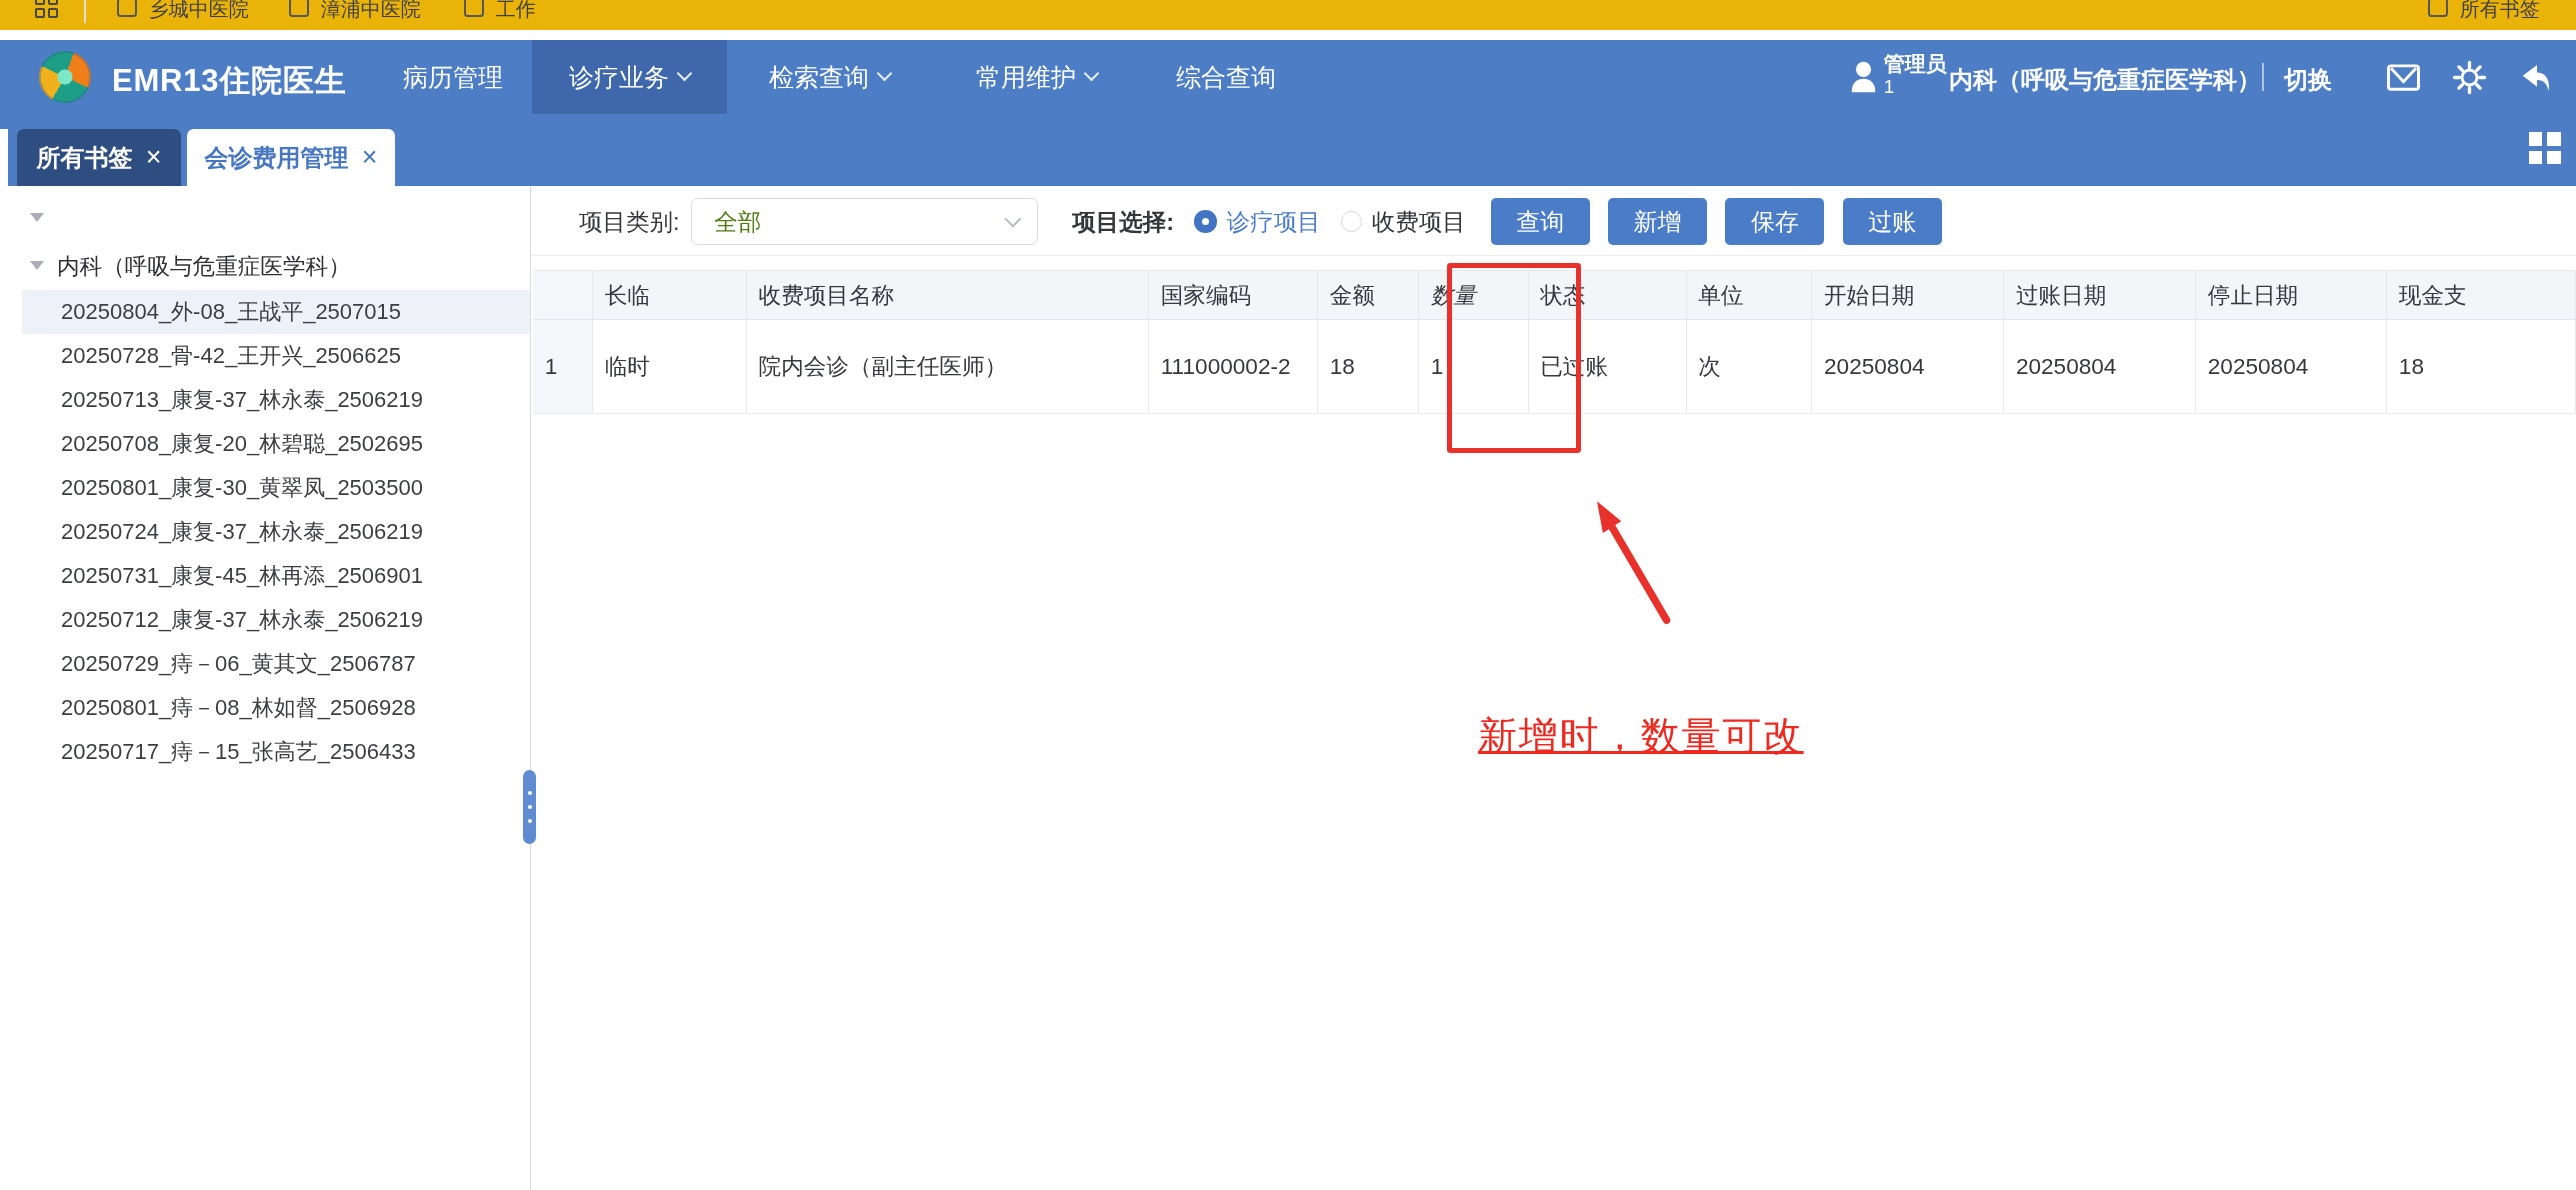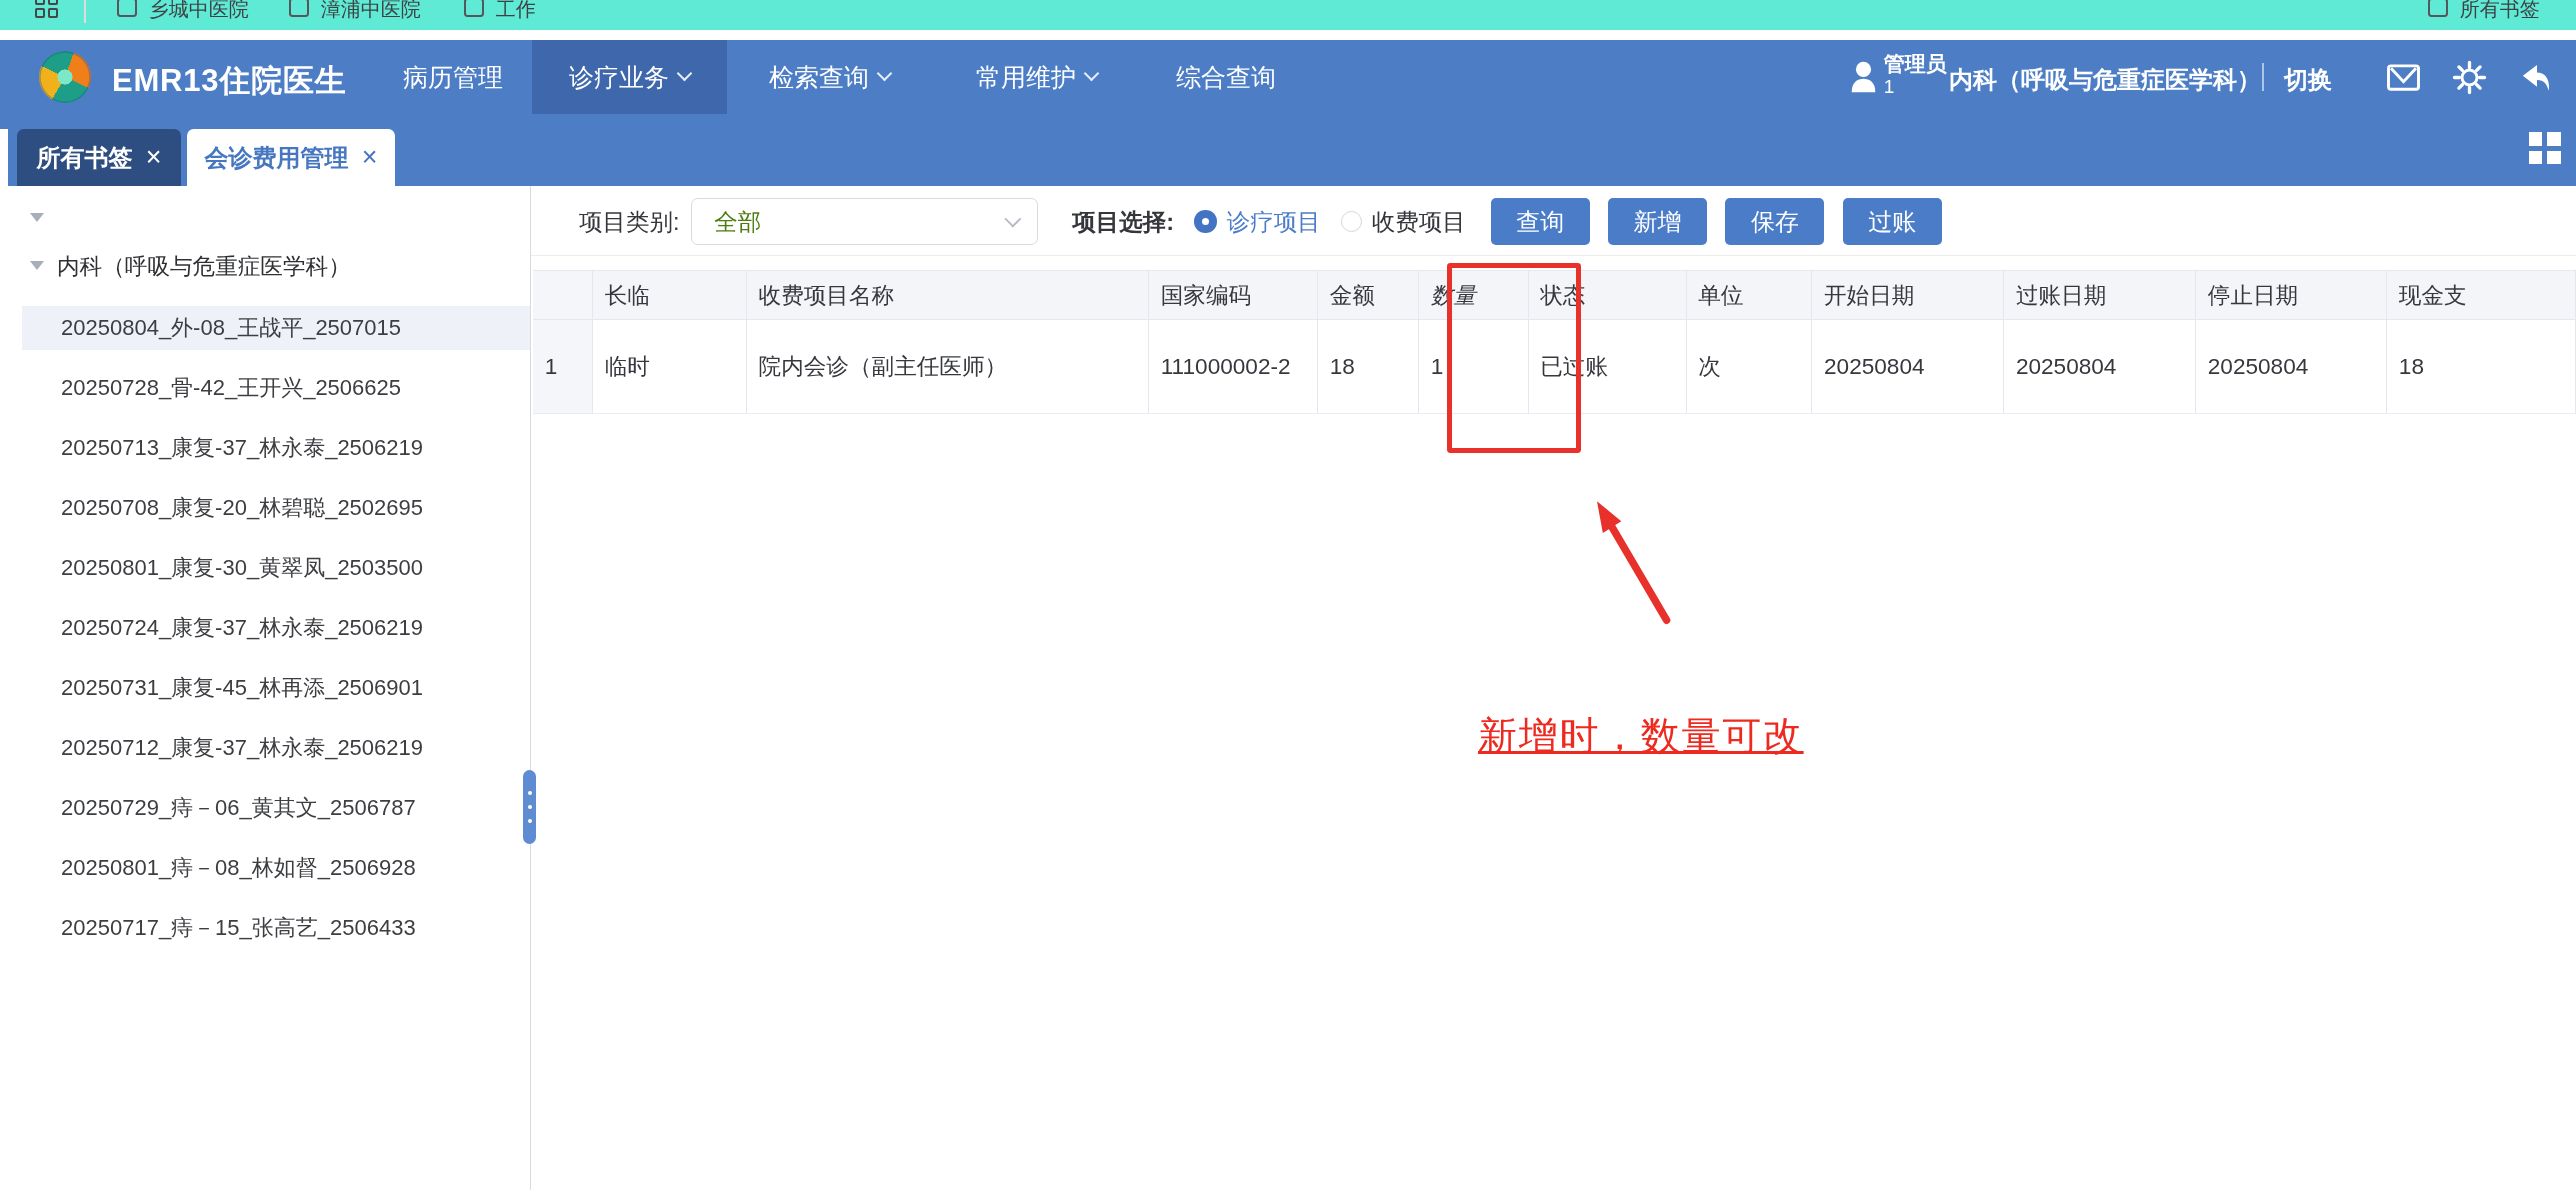--- a/index.html
+++ b/index.html
@@ -5,21 +5,21 @@
   * { box-sizing: border-box; margin: 0; padding: 0; }
   html,body { width:2576px; height:1191px; }
   body {
     position: relative;
     font-family: "Liberation Sans", sans-serif;
     background: #ffffff;
     overflow: hidden;
     color: #36383d;
   }
   
-  .bookmarks-bar { position:absolute; left:0; top:0; width:2576px; height:30px; background:#5eead4; }
+  .bookmarks-bar { position:absolute; left:0; top:0; width:2576px; height:30px; background:#eab308; }
   .apps-icon { position:absolute; left:35px; top:-5px; width:25px; height:25px;
     display:grid; grid-template-columns:10px 10px; grid-template-rows:10px 10px; gap:3.4px; }
   .apps-icon span { border:2.5px solid #46474a; border-radius:1.7px; }
   .bm-divider { position:absolute; left:84px; top:-1.7px; width:1.7px; height:25px; background:#dcdddf; }
   .bm-item { position:absolute; top:-3.4px; display:flex; align-items:flex-start; gap:11.7px;
     font-size:20px; color:#3f4145; cursor:pointer; }
   .bm-folder { width:20px; height:18.4px; border:2.5px solid #55575b; border-radius:3.4px; margin-top:1.7px; }
   .bm-label { line-height:25px; }
   
   .app-header { position:absolute; left:0; top:40px; width:2576px; height:74px; background:#4d7ec5; }
@@ -57,21 +57,21 @@
   .splitter-line { position:absolute; left:530px; top:186px; bottom:0; width:0.8px; background:#d9dadd; }
   .panel-topline { position:absolute; left:531px; right:0; top:255px; height:0.8px; background:#ededed; }
   .sidebar { position:absolute; left:0; top:186px; width:530px; bottom:0; background:#fff; }
   .caret { width:0; height:0; border-left:7.5px solid transparent; border-right:7.5px solid transparent;
     border-top:9.2px solid #a9aeb9; cursor:pointer; }
   .root-caret { position:absolute; left:30px; top:27px; }
   .group-caret { position:absolute; left:30px; top:75px; }
   .group-label { position:absolute; left:57px; top:65px; font-size:22.6px; color:#2f3033; cursor:pointer; }
   .patient-list { position:absolute; left:0; top:104px; width:530px; }
   .patient-item { height:44px; line-height:44px; margin-left:22px; padding-left:39px;
-    font-size:22px; color:#3c3e42; white-space:nowrap; cursor:pointer;margin-top:16px; }
+    font-size:22px; color:#3c3e42; white-space:nowrap; cursor:pointer; }
   .patient-item.selected { background:#eef1f7; }
   .split-handle { position:absolute; left:523px; top:770px; width:13.4px; height:74px; background:#5e8bd2;
     border-radius:6.7px; display:flex; flex-direction:column; align-items:center; justify-content:center;
     gap:10px; cursor:pointer; }
   .split-handle i { width:4.2px; height:4.2px; border-radius:50%; background:#fff; }
   
   .toolbar { position:absolute; left:579px; top:198px; height:47px; display:flex; align-items:center; }
   .tb-label { font-size:23.5px; color:#34363b; }
   .tb-select { margin-left:11.7px; width:347px; height:47px; border:1.7px solid #d7dae0; border-radius:6.7px;
     background:#fff; display:flex; align-items:center; padding:0 18.4px 0 22px; cursor:pointer; }

